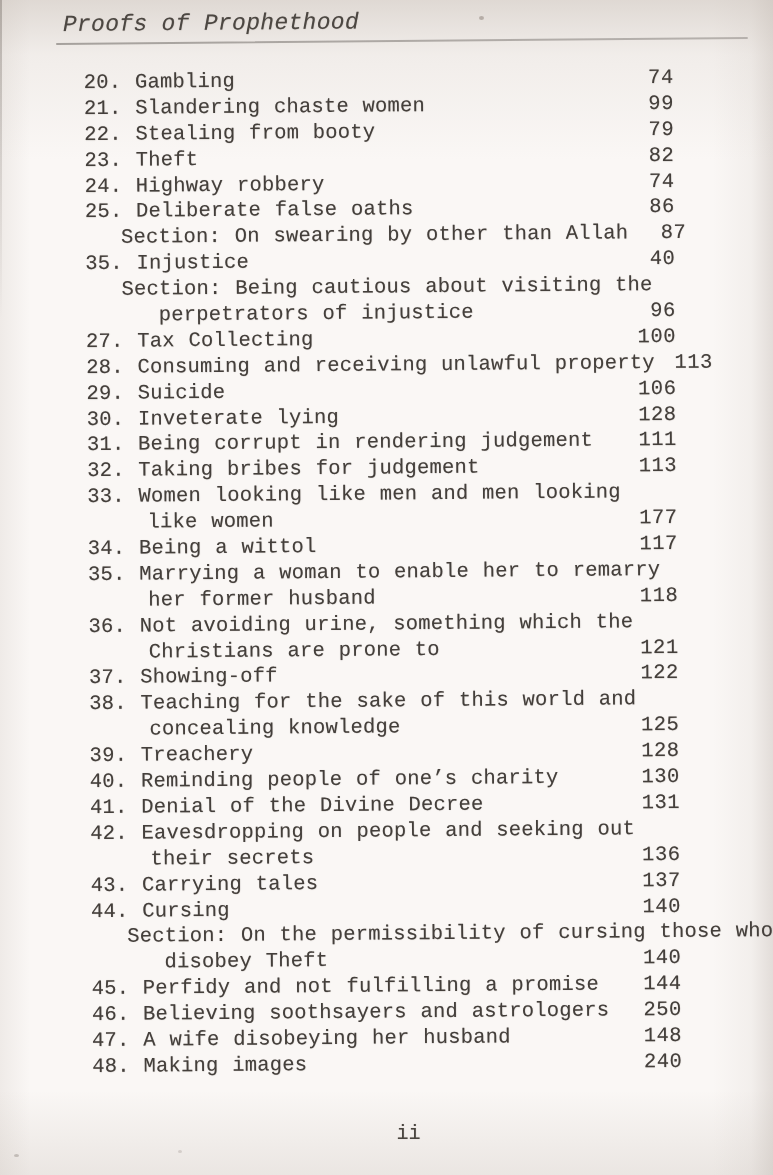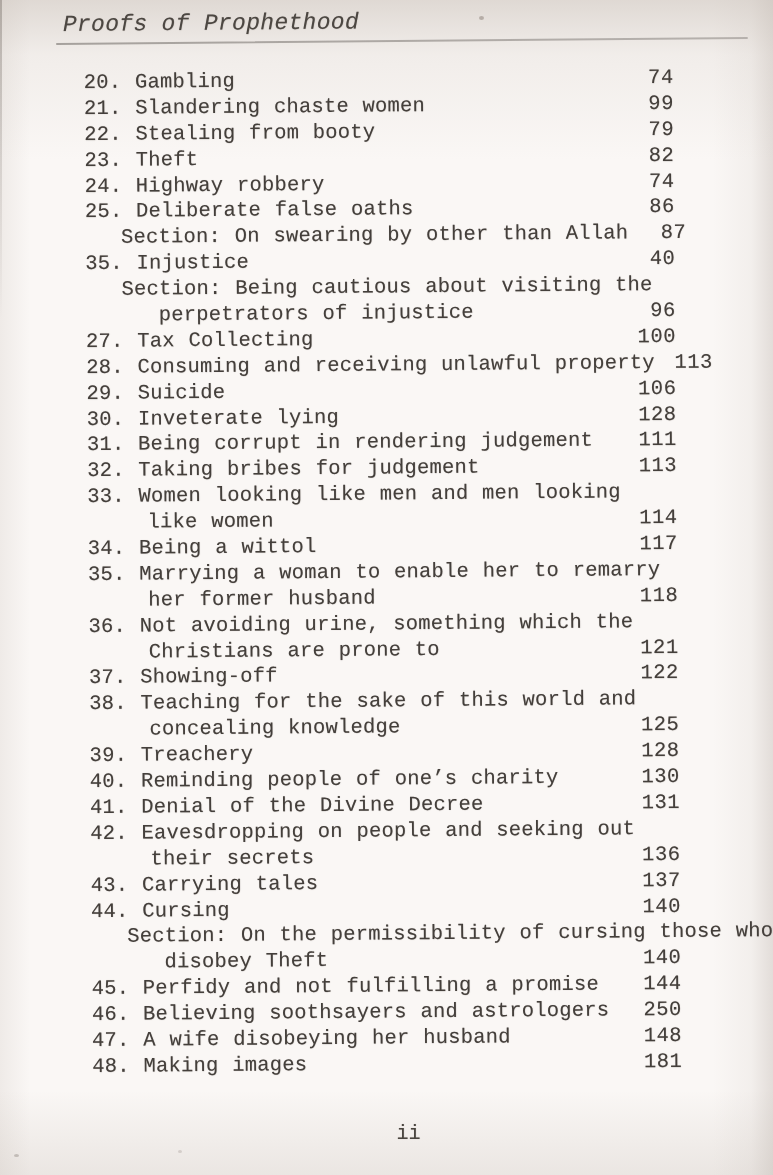--- a/index.html
+++ b/index.html
@@ -133,21 +133,21 @@
       <div class="row">
       <span class="txt">32. Taking bribes for judgement</span>
       <span class="pg">113</span>
     </div>
       <div class="row">
       <span class="txt">33. Women looking like men and men looking</span>
       <span class="pg"></span>
     </div>
       <div class="row">
       <span class="txt indent-2">like women</span>
-      <span class="pg">114</span>
+      <span class="pg">177</span>
     </div>
       <div class="row">
       <span class="txt">34. Being a wittol</span>
       <span class="pg">117</span>
     </div>
       <div class="row">
       <span class="txt">35. Marrying a woman to enable her to remarry</span>
       <span class="pg"></span>
     </div>
       <div class="row">
@@ -217,21 +217,21 @@
       <div class="row">
       <span class="txt">46. Believing soothsayers and astrologers</span>
       <span class="pg">250</span>
     </div>
       <div class="row">
       <span class="txt">47. A wife disobeying her husband</span>
       <span class="pg">148</span>
     </div>
       <div class="row">
       <span class="txt">48. Making images</span>
-      <span class="pg">181</span>
+      <span class="pg">240</span>
     </div>
     </div>
 
   <div class="speck s1"></div>
   <div class="speck s2"></div>
   <div class="speck s3"></div>
 
   <div class="footer">ii</div>
 
 </div>

